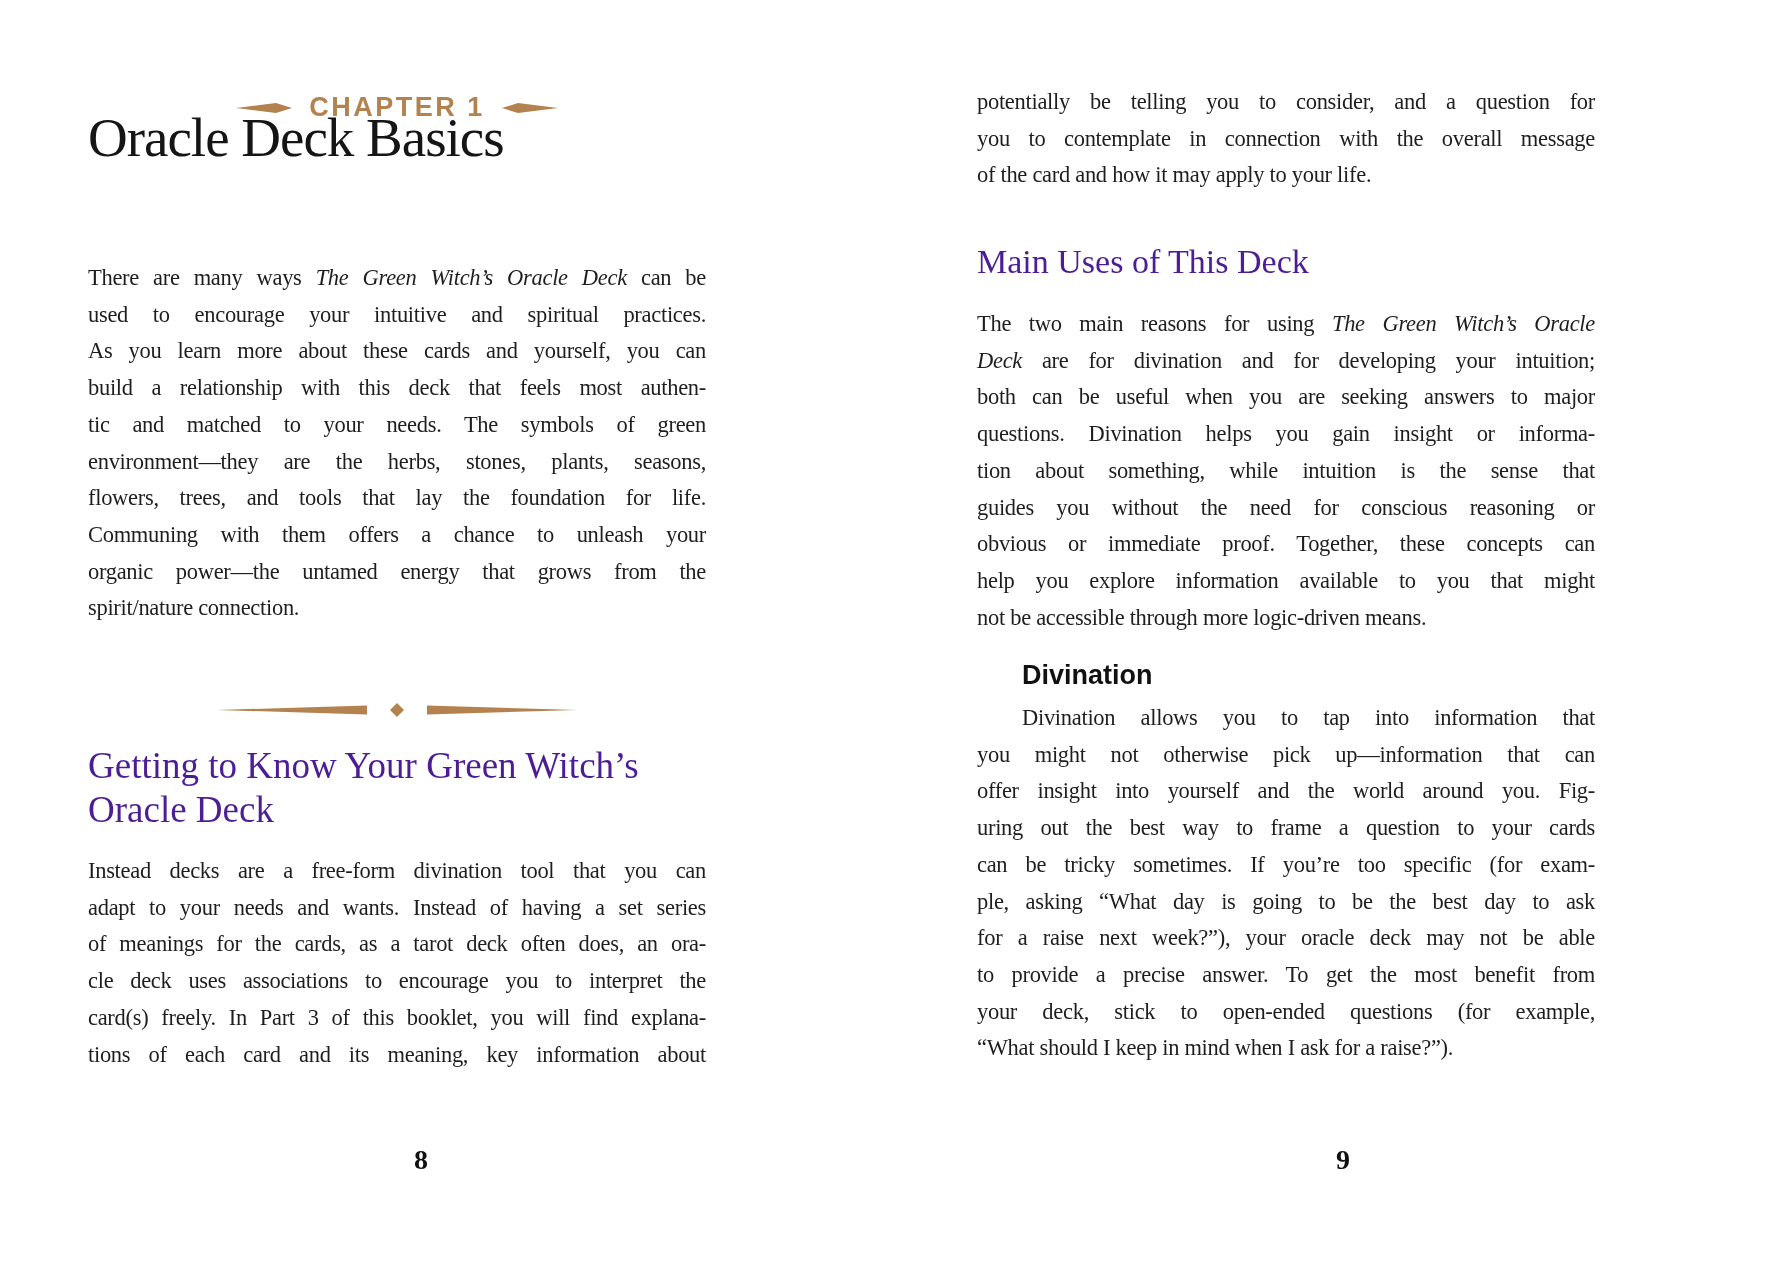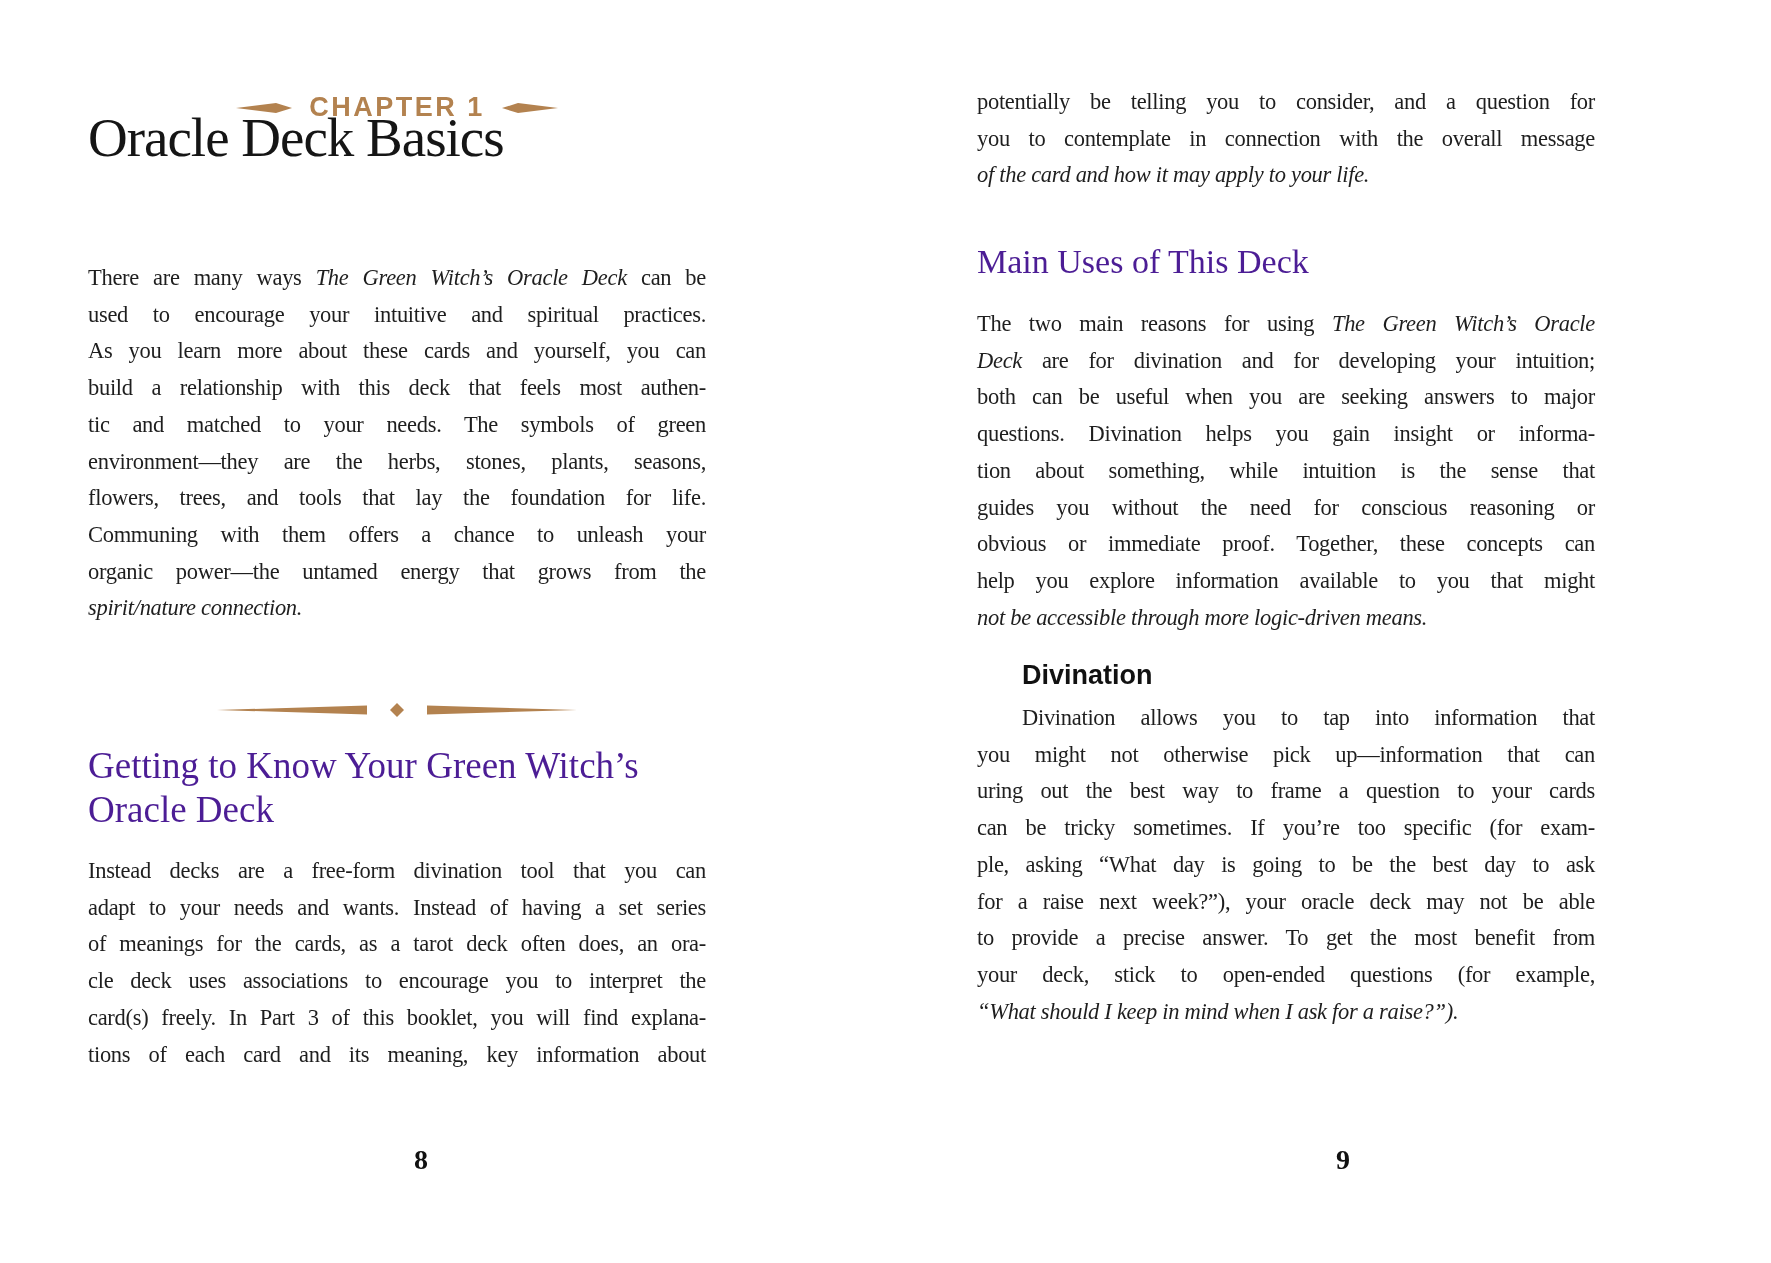--- a/index.html
+++ b/index.html
@@ -8,21 +8,21 @@
     background:#ffffff;
     font-family:"Liberation Serif","DejaVu Serif",serif;
     color:#1e1e1e;
   }
   .col{position:absolute;top:0;width:618px;height:1263px;}
   .col-left{left:88px;}
   .col-right{left:977px;}
 
   .para{position:absolute;left:0;right:0;font-size:22.5px;line-height:36.7px;}
   .para .line{text-align:justify;text-align-last:justify;letter-spacing:-0.3px;}
-  .para .line.last{text-align-last:left;font-style:italic;}
+  .para .line.last{text-align-last:left;}
   .para .line em{font-style:italic;}
 
   .intro-para{top:260px;}
   .left-section-para{top:853px;}
   .cont-para{top:84px;}
   .main-para{top:306px;}
   .div-para{top:700px;}
 
   .chapter-row{position:absolute;top:92px;left:0;right:0;display:flex;align-items:center;justify-content:center;gap:17px;}
   .chapter-label{
@@ -133,20 +133,21 @@
       <div class="line">obvious or immediate proof. Together, these concepts can</div>
       <div class="line">help you explore information available to you that might</div>
       <div class="line last">not be accessible through more logic-driven means.</div>
     </div>
 
   <h3 class="sub-heading">Divination</h3>
 
   <div class="para div-para">
       <div class="line" style="padding-left:45px">Divination allows you to tap into information that</div>
       <div class="line">you might not otherwise pick up—information that can</div>
+      <div class="line">offer insight into yourself and the world around you. Fig-</div>
       <div class="line">uring out the best way to frame a question to your cards</div>
       <div class="line">can be tricky sometimes. If you’re too specific (for exam-</div>
       <div class="line">ple, asking “What day is going to be the best day to ask</div>
       <div class="line">for a raise next week?”), your oracle deck may not be able</div>
       <div class="line">to provide a precise answer. To get the most benefit from</div>
       <div class="line">your deck, stick to open-ended questions (for example,</div>
       <div class="line last">“What should I keep in mind when I ask for a raise?”).</div>
     </div>
 
 </div>

